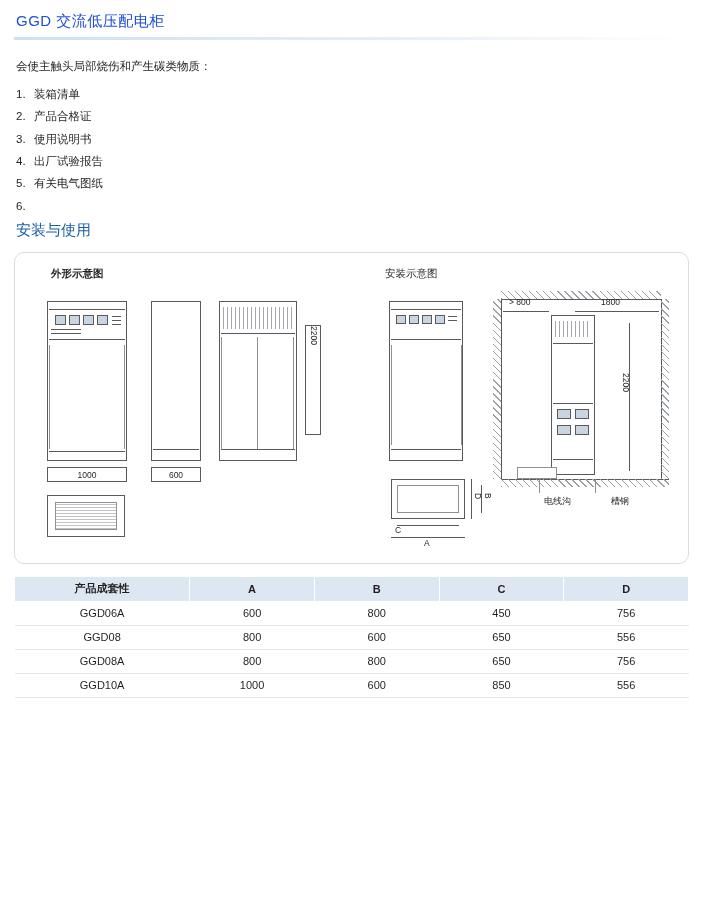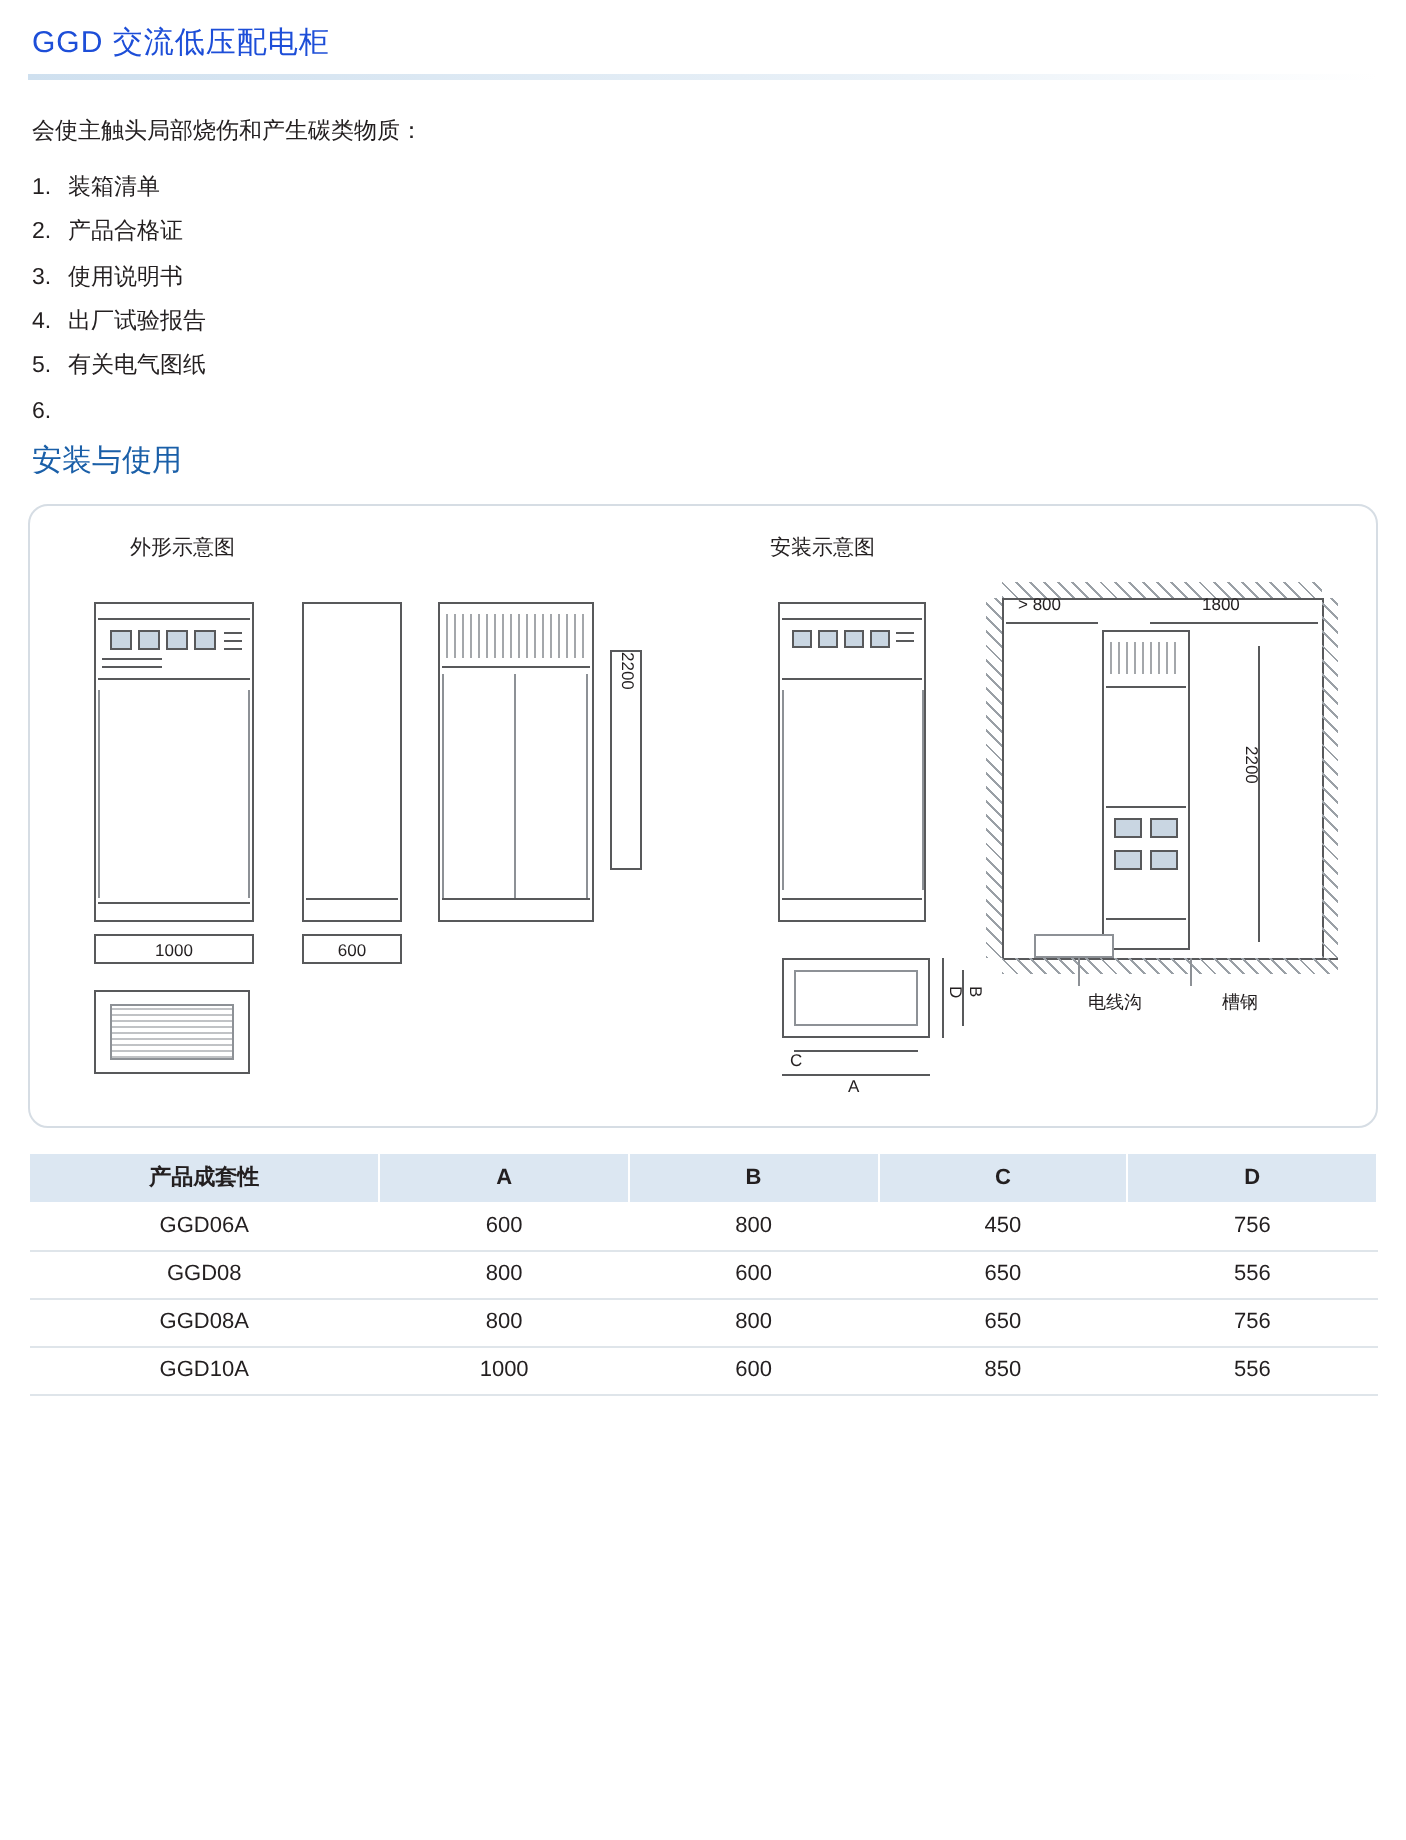--- a/index.html
+++ b/index.html
@@ -222,21 +222,21 @@
       <li><span class="num">5.</span><span>有关电气图纸</span></li>
       <li><span class="num">6.</span></li>
     </ol>
   </div>
 
   <div>
     <h2 class="blue-head">安装与使用</h2>
 
     <div class="figure-panel">
 
-      <span class="fig-label" style="left:50px; top:14px;">外形示意图</span>
+      <span class="fig-label" style="left:36px; top:14px;font-weight:bold;">外形示意图</span>
       <span class="fig-label" style="left:370px; top:14px;">安装示意图</span>
 
       <div class="cab" style="left:32px; top:48px; width:80px; height:160px;"></div>
       <div class="thin" style="left:34px; top:56px; width:76px; height:1px;"></div>
       <div class="thin" style="left:34px; top:86px; width:76px; height:1px;"></div>
       <div class="thin" style="left:34px; top:198px; width:76px; height:1px;"></div>
       <div class="sw" style="left:40px; top:62px; width:11px; height:10px;"></div>
       <div class="sw" style="left:54px; top:62px; width:11px; height:10px;"></div>
       <div class="sw" style="left:68px; top:62px; width:11px; height:10px;"></div>
       <div class="sw" style="left:82px; top:62px; width:11px; height:10px;"></div>

